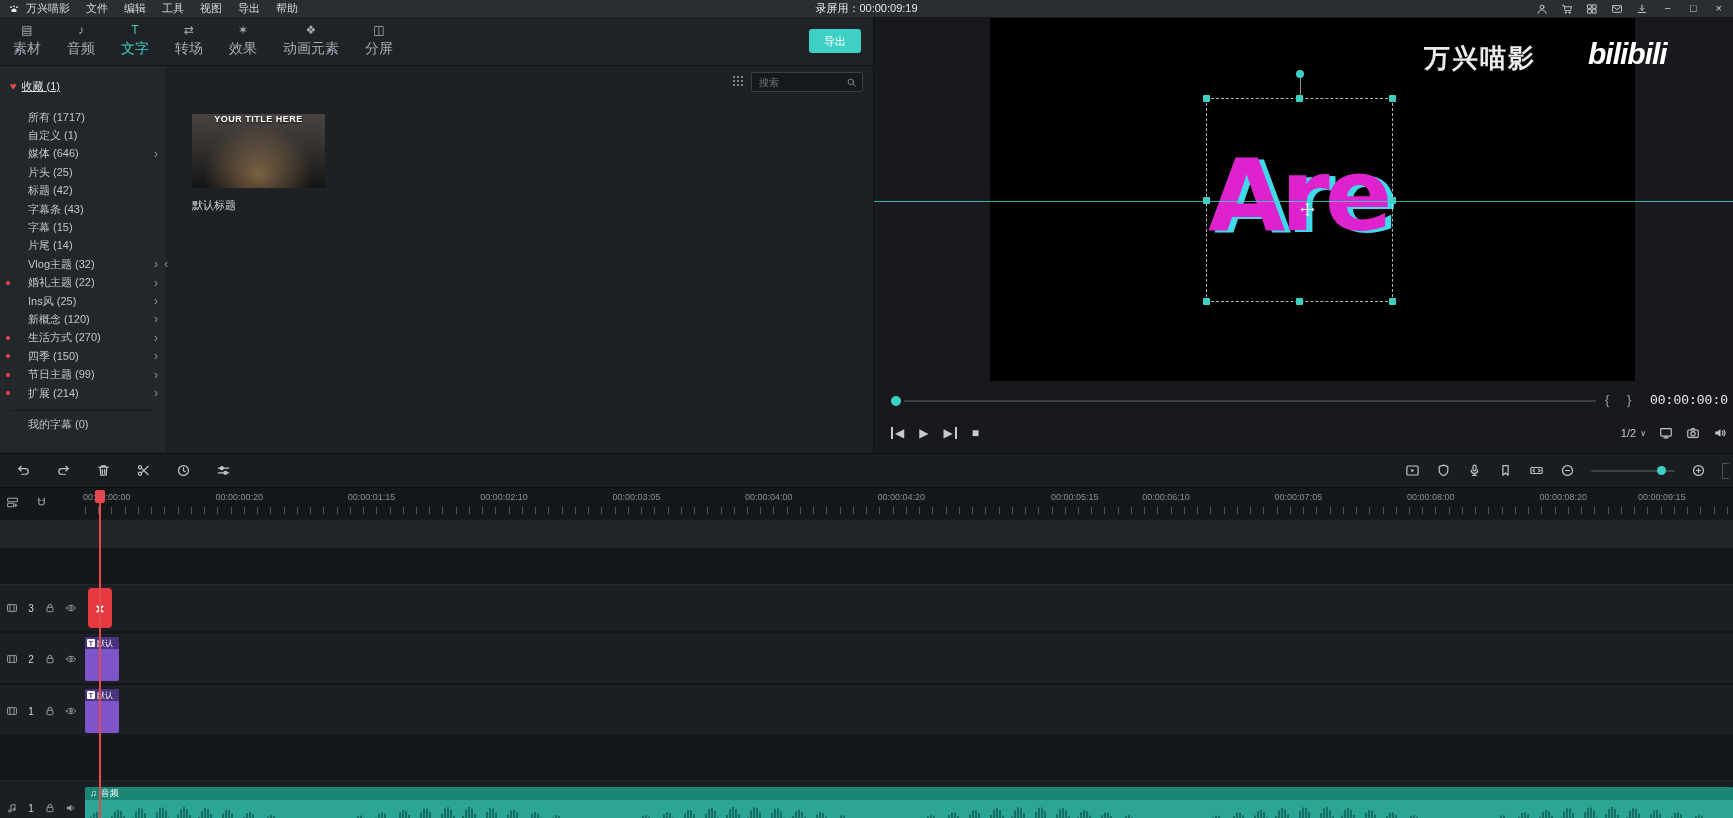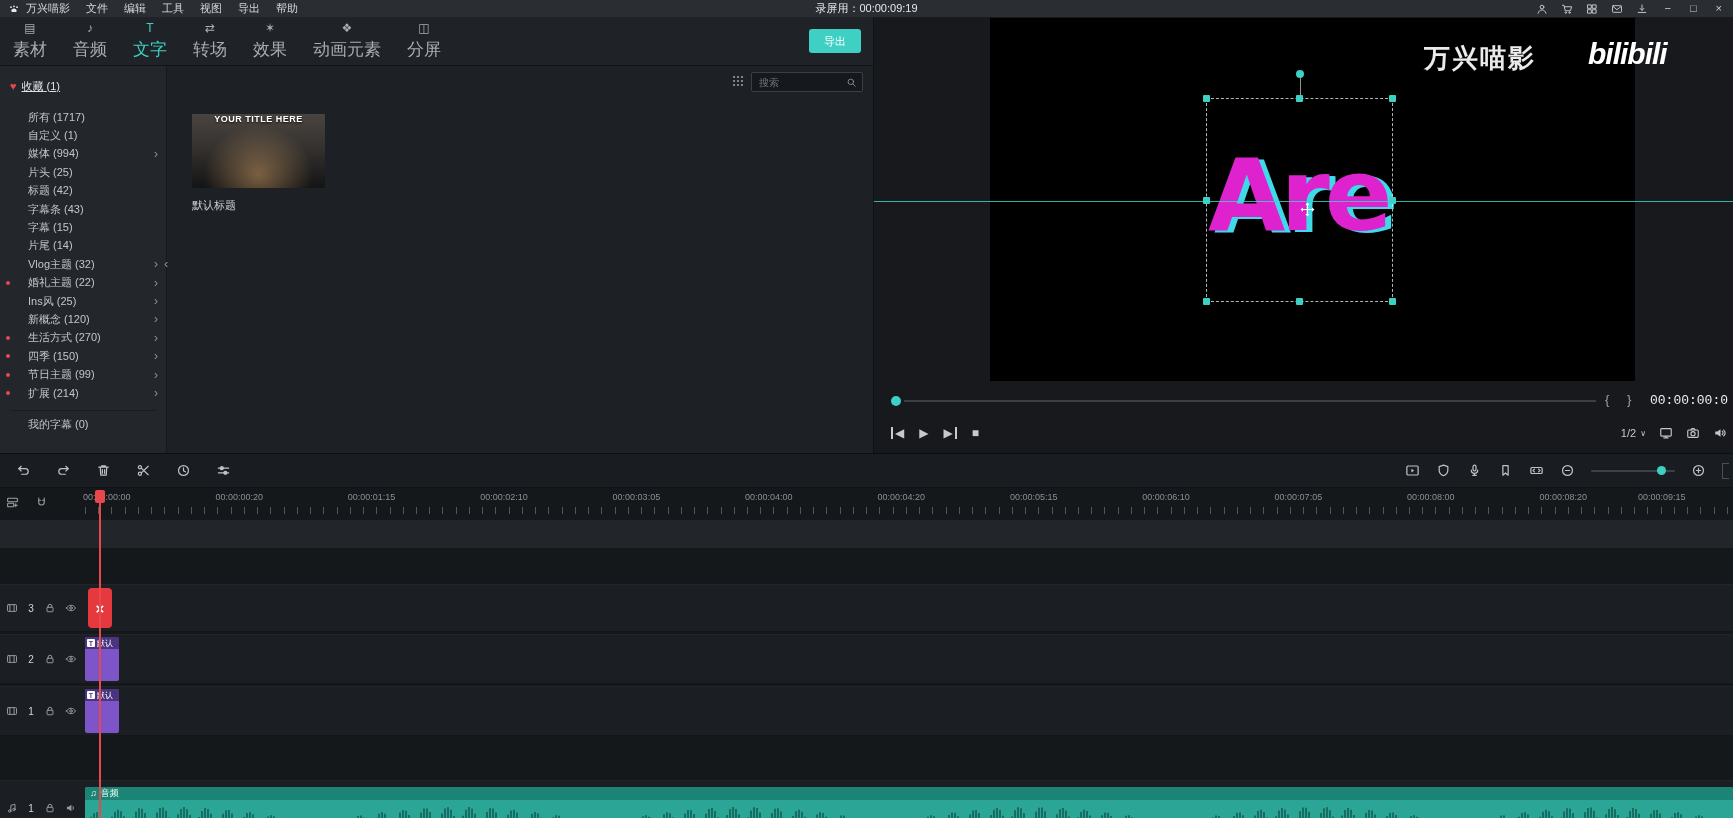--- a/index.html
+++ b/index.html
@@ -19,21 +19,21 @@
   .mb-right{margin-left:auto;display:flex;align-items:center;gap:13px}
   .mbi{color:#c3c7cb;display:flex;cursor:pointer}
   .mbi svg{width:12px;height:12px}
   .winbtn{color:#c8ccd0;font-size:11px;padding:0 3px;cursor:pointer;line-height:17px}
 
   
   .tabbar{position:absolute;left:0;top:17px;width:873px;height:49px;background:#1f2328;border-bottom:1px solid #121518;box-sizing:border-box}
   .tab-list{display:flex;height:100%}
   .tab{display:flex;flex-direction:column;align-items:center;justify-content:center;gap:4px;padding:0 13px;color:#a7adb3;cursor:pointer}
   .tab-icon{font-size:12px;line-height:1}
-  .tab-label{font-size:17px;white-space:nowrap}
+  .tab-label{font-size:14px;white-space:nowrap}
   .tab.active{color:#3ed0c2}
   .export-btn{position:absolute;right:12px;top:12px;width:52px;height:24px;background:#3ed0c2;color:#fff;border:none;border-radius:3px;font-size:11px;font-family:inherit;cursor:pointer}
 
   
   .sidebar{position:absolute;left:0;top:66px;width:166px;height:387px;background:#23272c;box-sizing:border-box;padding-top:10px;display:flex;flex-direction:column}
   .side-fav{display:flex;align-items:center;gap:5px;padding:0 10px;height:20px;font-size:11px;color:#dfe2e5;margin-bottom:12px;cursor:pointer}
   .heart{color:#e5484d;font-size:11px;line-height:1}
   .fav-text{text-decoration:underline}
   .side-list{display:flex;flex-direction:column}
   .side-item{position:relative;display:flex;align-items:center;height:18.4px;padding:0 8px 0 28px;font-size:11px;color:#c2c6cb;cursor:pointer}
@@ -232,21 +232,21 @@
       <span class="fav-text"><span>收藏</span>&nbsp;<span>(1)</span></span>
     </div>
     <div class="side-list">
         <div class="side-item">
           <span class="side-label">所有 (1717)</span>
         </div>
         <div class="side-item">
           <span class="side-label">自定义 (1)</span>
         </div>
         <div class="side-item">
-          <span class="side-label">媒体 (994)</span>
+          <span class="side-label">媒体 (646)</span>
           <span class="side-chev">›</span>
         </div>
         <div class="side-item">
           <span class="side-label">片头 (25)</span>
         </div>
         <div class="side-item">
           <span class="side-label">标题 (42)</span>
         </div>
         <div class="side-item">
           <span class="side-label">字幕条 (43)</span>
@@ -501,21 +501,21 @@
           </span>
       </div>
       <div class="ruler-labels">
           <span class="ruler-label" style="left: 83px;">00:00:00:00</span>
           <span class="ruler-label" style="left: 215.4px;">00:00:00:20</span>
           <span class="ruler-label" style="left: 347.8px;">00:00:01:15</span>
           <span class="ruler-label" style="left: 480.2px;">00:00:02:10</span>
           <span class="ruler-label" style="left: 612.6px;">00:00:03:05</span>
           <span class="ruler-label" style="left: 745px;">00:00:04:00</span>
           <span class="ruler-label" style="left: 877.4px;">00:00:04:20</span>
-          <span class="ruler-label" style="left: 1010px;">00:00:05:15</span>
+          <span class="ruler-label" style="left: 1051px;">00:00:05:15</span>
           <span class="ruler-label" style="left: 1142.2px;">00:00:06:10</span>
           <span class="ruler-label" style="left: 1274.6px;">00:00:07:05</span>
           <span class="ruler-label" style="left: 1407px;">00:00:08:00</span>
           <span class="ruler-label" style="left: 1539.4px;">00:00:08:20</span>
           <span class="ruler-label" style="left: 1638px;">00:00:09:15</span>
         </div>
       <div class="ruler-ticks"></div>
     </div>
 
     <div class="band"></div>

